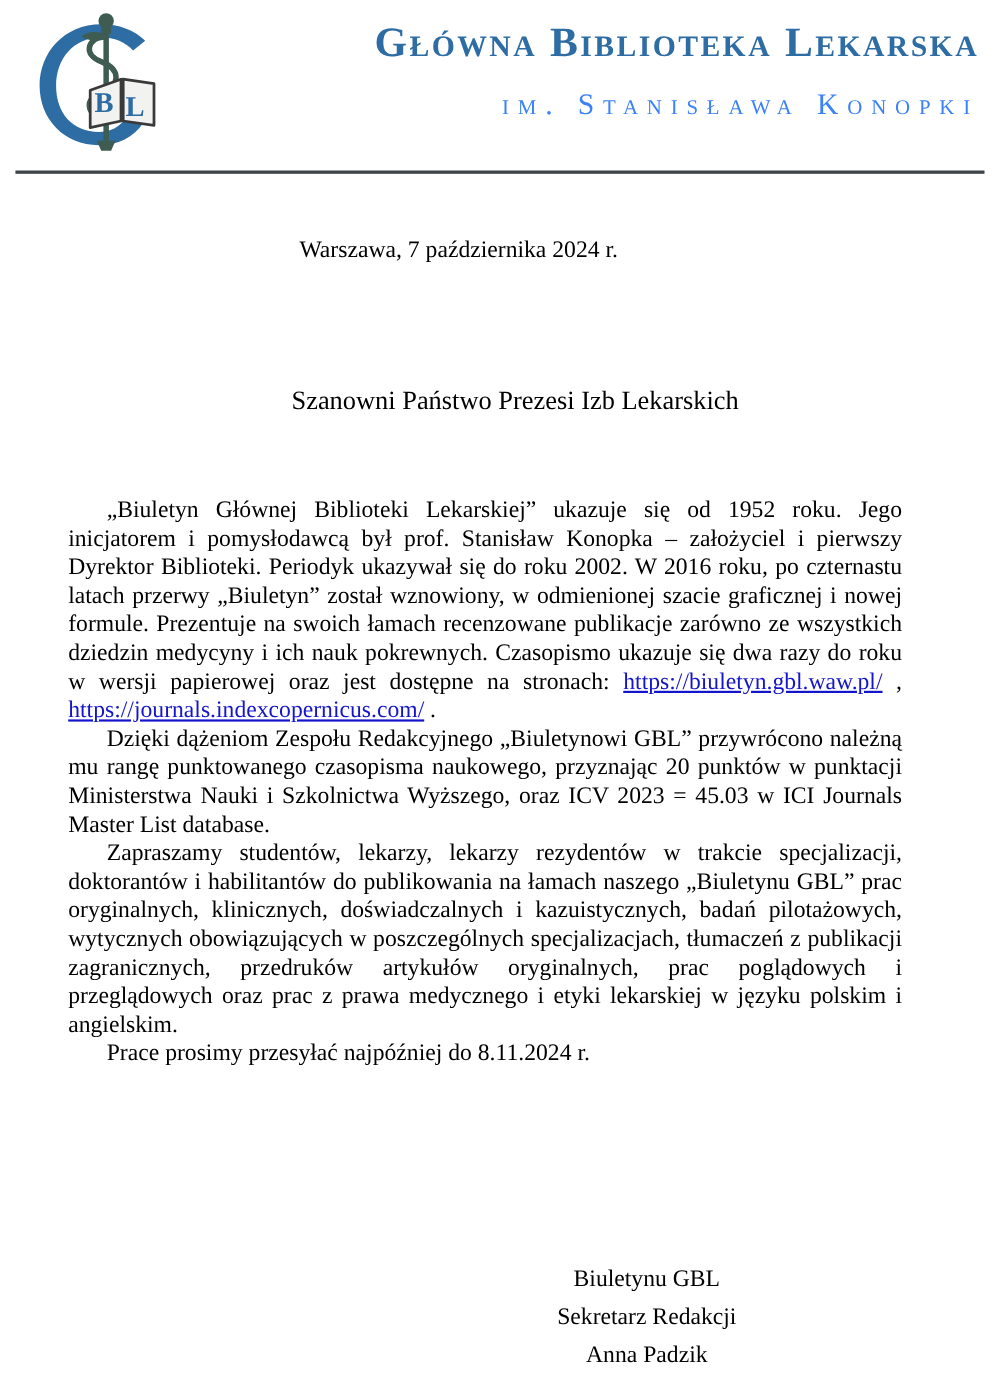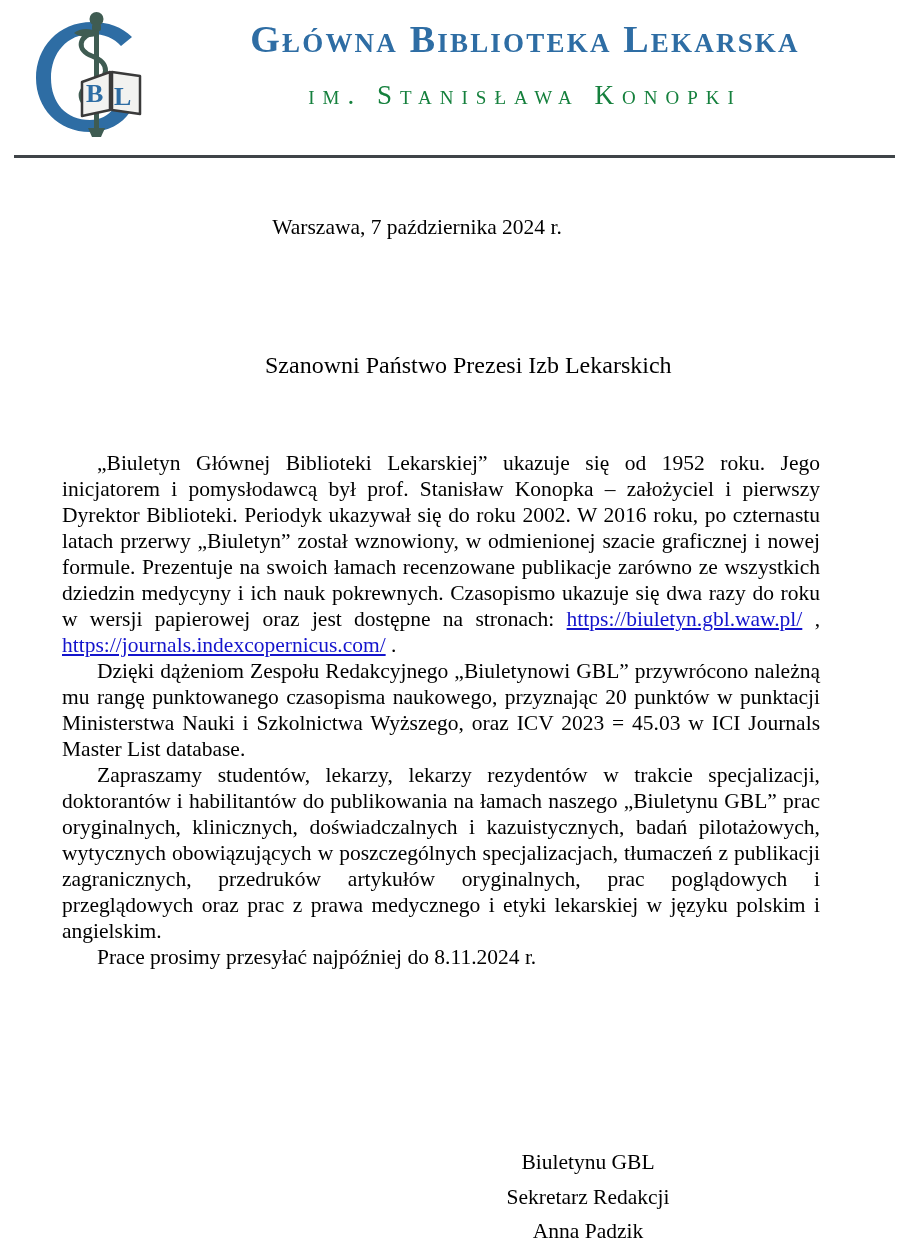--- a/index.html
+++ b/index.html
@@ -32,39 +32,39 @@
     width: 140px;
     height: 136px;
   }
   .logo-wrap svg { display: block; }
 
   .headings {
     position: absolute;
     left: 160px;
     top: 16px;
     width: 730px;
-    text-align: center;
+    text-align: right;
   }
   .org-name-1 {
     font-family: "Liberation Serif", "DejaVu Serif", serif;
     font-size: 38px;
     line-height: 46px;
     font-weight: 700;
     color: #2E6DA4;
     font-variant: small-caps;
     letter-spacing: 2.2px;
     white-space: nowrap;
   }
   .org-name-2 {
     margin-top: 16px;
     font-family: "Liberation Serif", "DejaVu Serif", serif;
     font-size: 27px;
     line-height: 34px;
     font-weight: 400;
-    color: #15803d;
+    color: #3b82f6;
     font-variant: small-caps;
     letter-spacing: 8px;
     white-space: nowrap;
   }
   .header-rule {
     position: absolute;
     left: 14px;
     top: 155px;
     width: 881px;
     height: 0;

